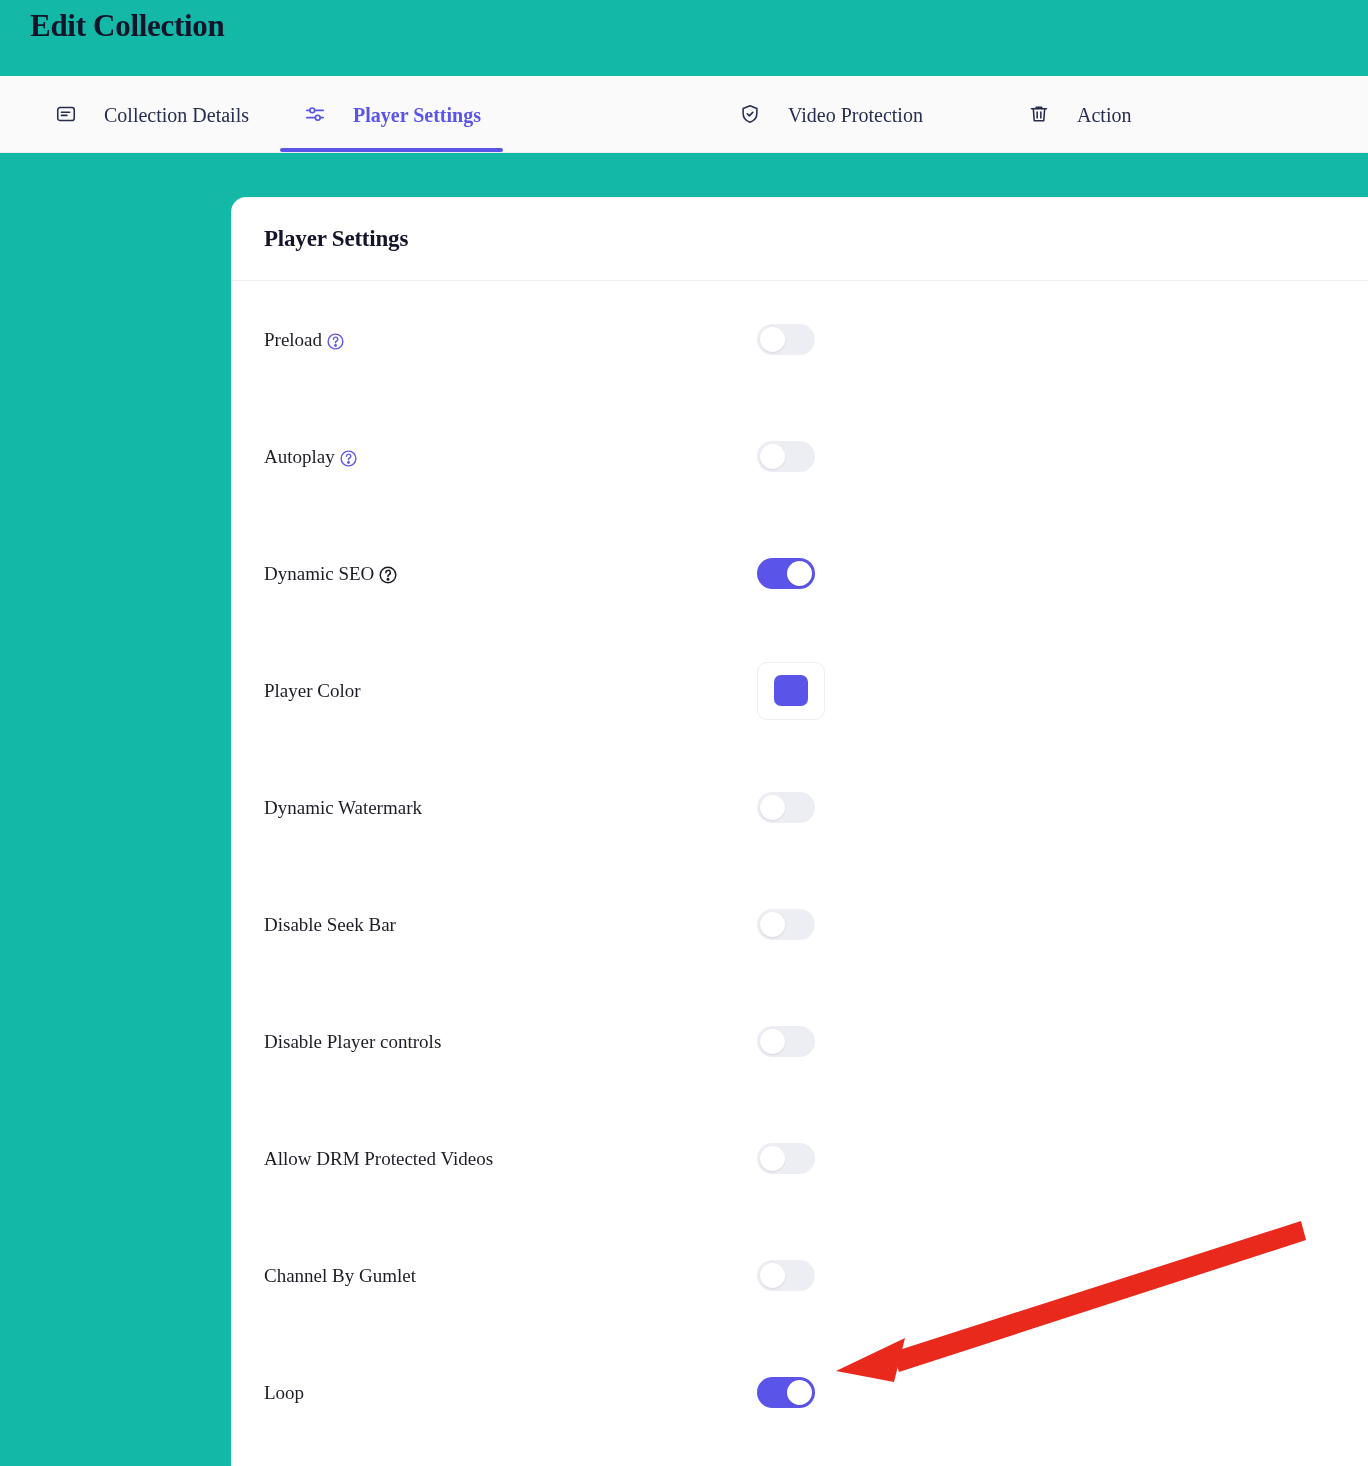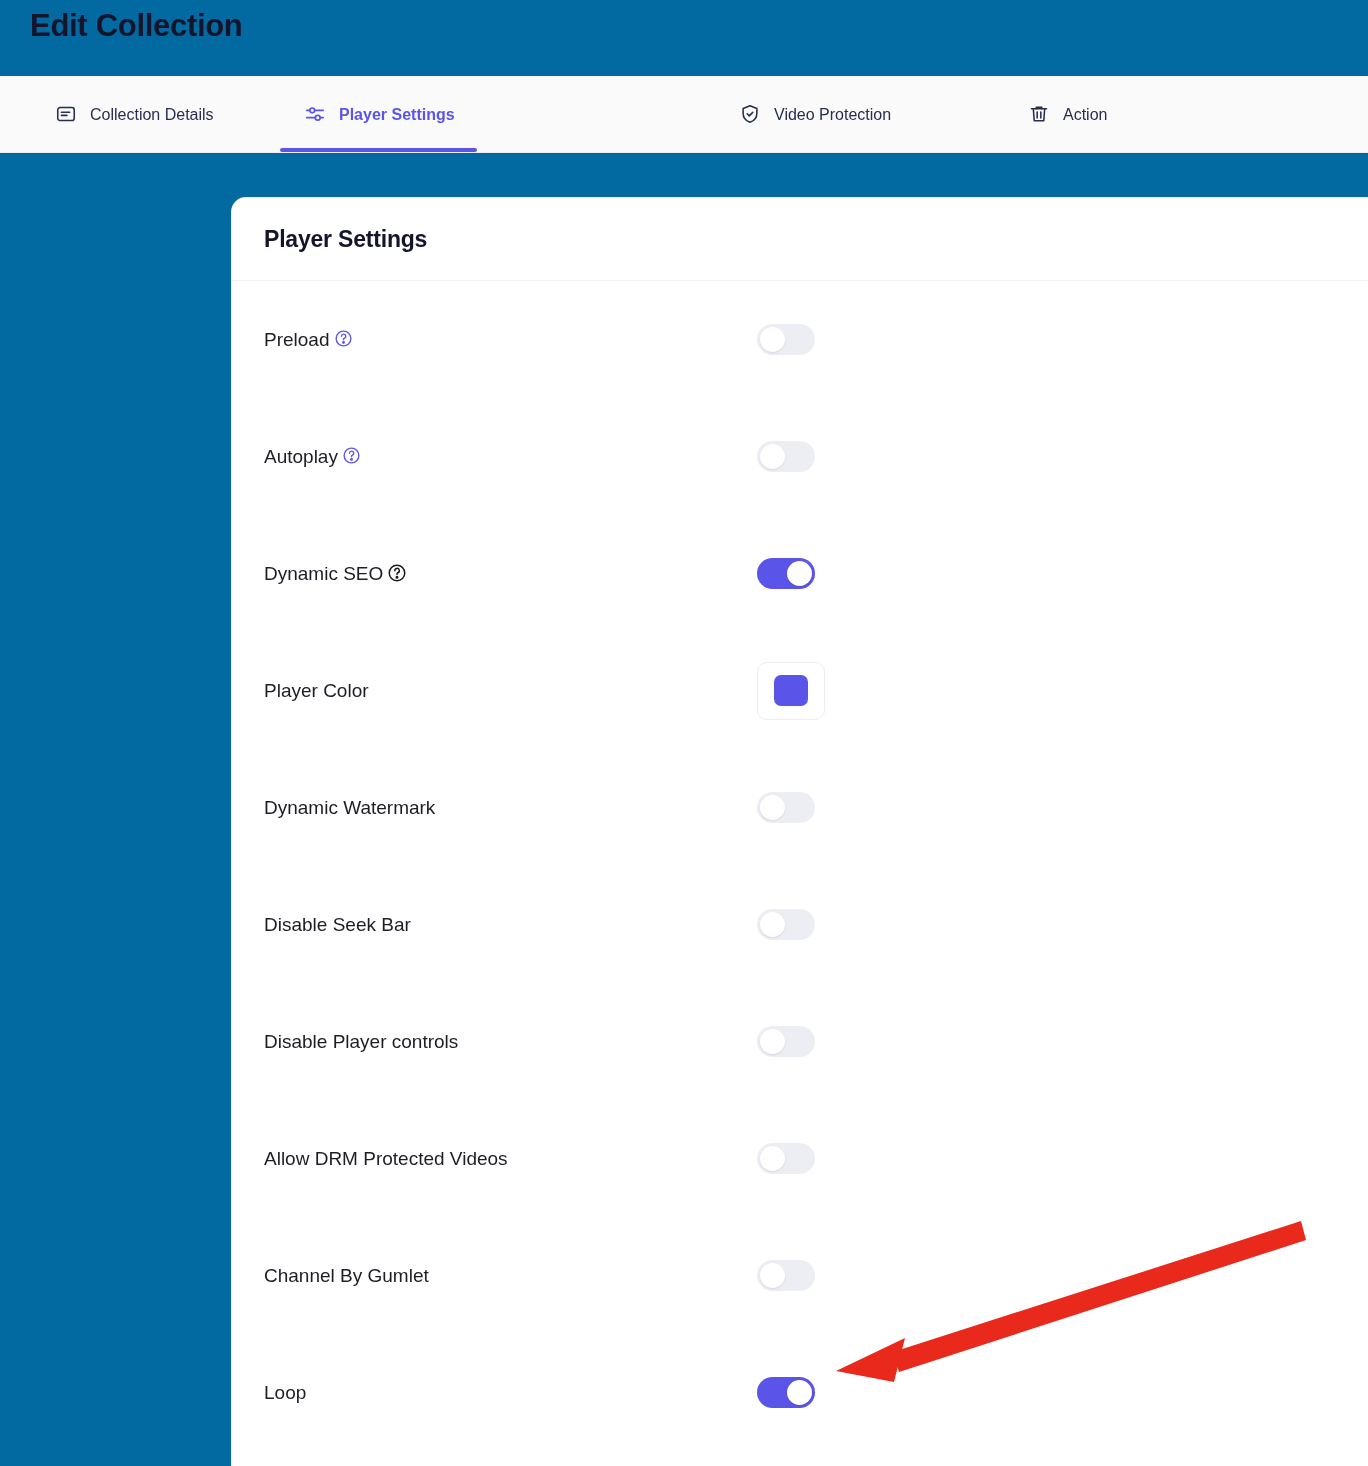--- a/index.html
+++ b/index.html
@@ -10,21 +10,22 @@
     background: #FAFAFB;
     font-family: "Liberation Sans", sans-serif;
     -webkit-font-smoothing: antialiased;
   }
 
   .page {
     position: relative;
     width: 1368px;
     height: 1466px;
     overflow: hidden;
-    background: #0369a1;
+    background: #14b8a6;
+    font-family: Liberation Serif, serif;
   }
 
   
   .page-title {
     position: absolute;
     left: 30px;
     top: 8px;
     font-size: 31px;
     font-weight: bold;
     color: #14142B;
@@ -39,26 +40,26 @@
     width: 1368px;
     height: 77px;
     display: flex;
     align-items: flex-start;
     border-bottom: 1px solid #ECEDF2;
     background: #FAFAFB;
   }
   .tab {
     display: flex;
     align-items: center;
-    gap: 12px;
+    gap: 26px;
     height: 76px;
     padding: 0 0 0 0;
     margin-right: 0;
     color: #272D4E;
-    font-size: 16px;
+    font-size: 20px;
     cursor: pointer;
     position: relative;
     user-select: none;
   }
   .tab .tab-label { line-height: 1; padding-top: 2px; }
   .tab .tab-ico {
     display: inline-flex;
     align-items: center;
     justify-content: center;
     width: 24px; height: 24px;
@@ -113,21 +114,21 @@
     height: 117px;
     display: flex;
     align-items: center;
   }
   .row .row-label {
     position: absolute;
     left: 32px;
     font-size: 19px;
     color: #1D1D26;
     display: flex;
-    align-items: flex-start;
+    align-items: flex-end;
     gap: 4px;
     white-space: nowrap;
   }
   .row .row-control {
     position: absolute;
     left: 525px;
   }
 
   
   .help-ico { display: inline-flex; align-items: center; }

